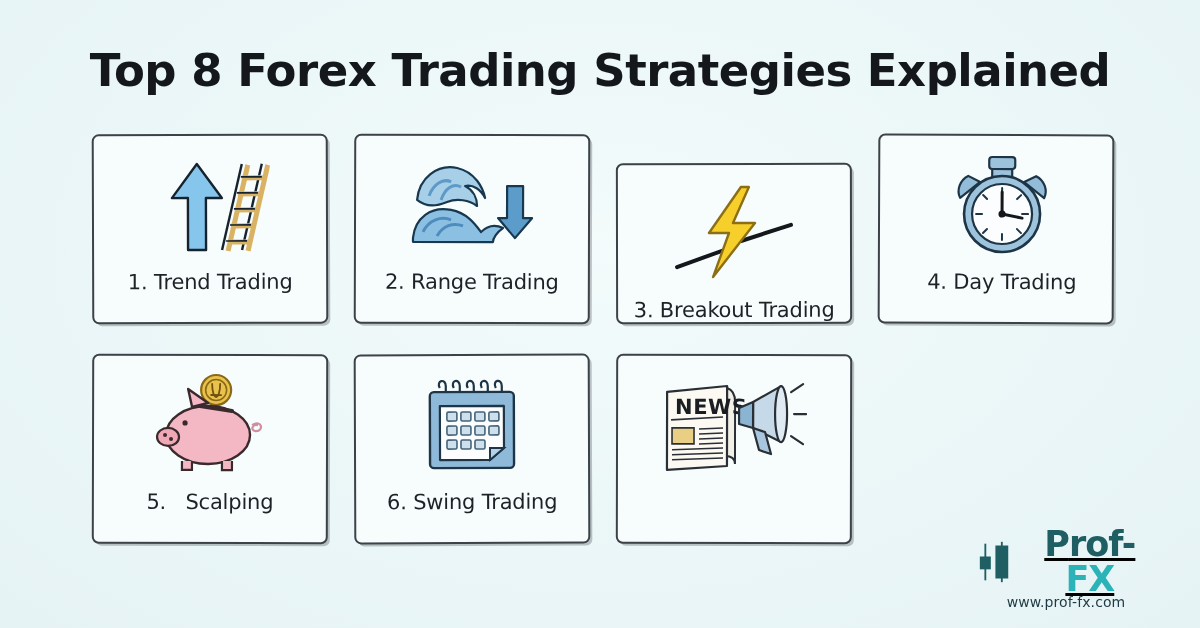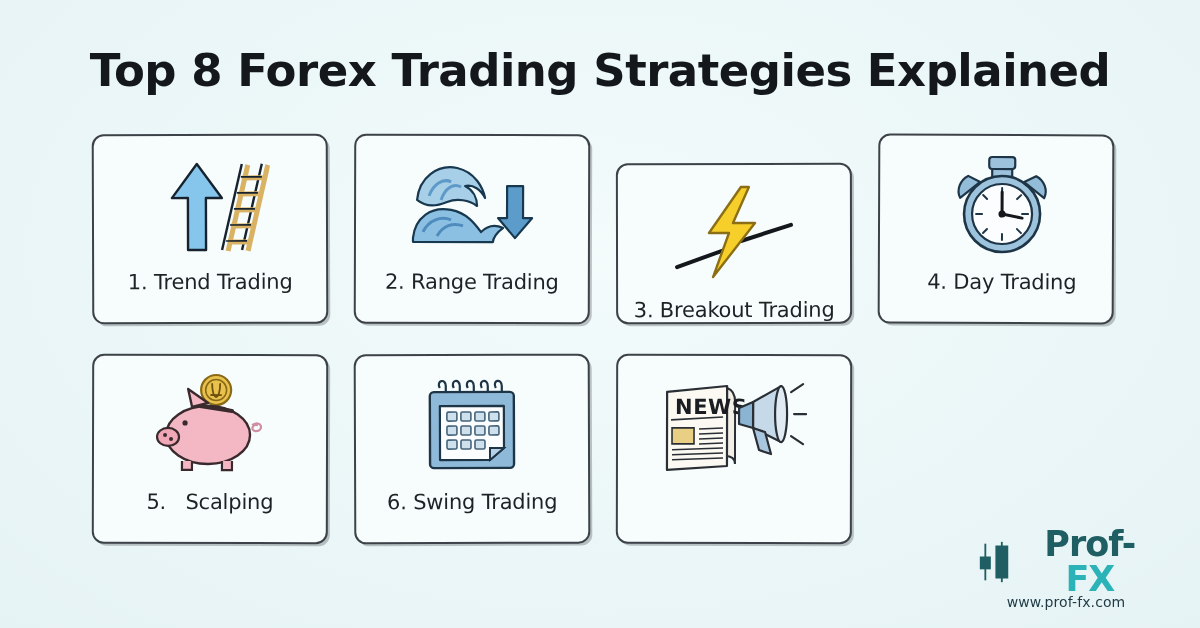--- a/index.html
+++ b/index.html
@@ -46,21 +46,21 @@
     grid-template-columns: repeat(4, 236px);
     grid-template-rows: 190px 190px;
     column-gap: 26px;
     row-gap: 30px;
   }
 
   .card {
     position: relative;
     background: #f7fcfd;
     border: 2px solid #3c4248;
-    border-radius: 12px;
+    border-radius: 7px;
     box-shadow: 3px 3px 0 -1px rgba(60,66,72,0.30);
     display: flex;
     flex-direction: column;
     align-items: center;
     justify-content: flex-start;
     padding-top: 16px;
     
     transform: rotate(-0.18deg);
   }
   .card:nth-child(2) { transform: rotate(0.16deg); }
@@ -97,20 +97,21 @@
     bottom: 18px;
     width: 176px;
     text-align: center;
   }
   .logo-row {
     display: flex;
     align-items: center;
     justify-content: center;
     gap: 11px;
     height: 46px;
+    text-decoration: underline;
   }
   .logo-mark { display: block; }
   .logo-word {
     font-family: "DejaVu Sans", sans-serif;
     font-size: 35px;
     font-weight: bold;
     letter-spacing: -1px;
     line-height: 1;
   }
   .logo-word .seg-dark { color: #1f5f63; }

